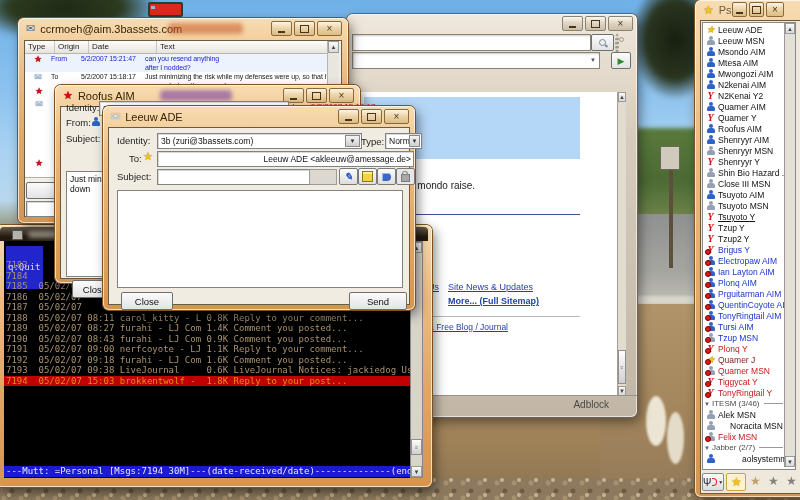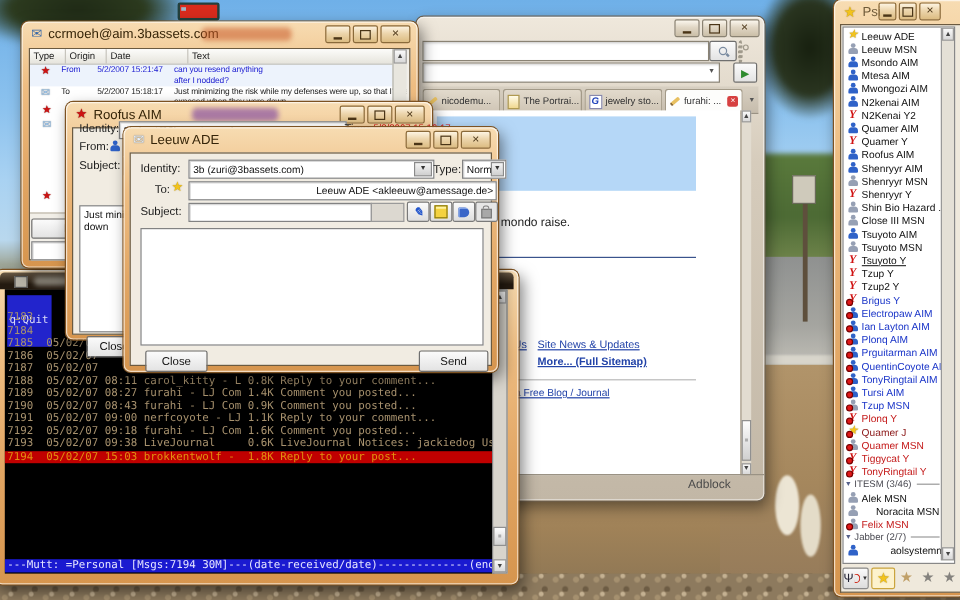--- a/index.html
+++ b/index.html
@@ -178,40 +178,20 @@
     <span class="btn" id="btn-search">
         <span class="mag"></span>
       </span>
     <span style="position:absolute;left:268px;top:21px;"><span class="gear"></span></span>
     <div class="bfield" style="left:5px;top:38px;width:246px;height:15px;">
       <span style="position:absolute;right:3px;top:4px;font-size:6px;color:#555;">▼</span>
     </div>
     <span class="btn" id="btn-go">
         <span>▶</span>
       </span>
-    <div id="tabs">
-        <span class="tab">
-          <i class="ic-pencil"></i>
-          <span>nicodemu...</span>
-        </span>
-        <span class="tab">
-          <i class="ic-page"></i>
-          <span>The Portrai...</span>
-        </span>
-        <span class="tab">
-          <i class="ic-g">G</i>
-          <span>jewelry sto...</span>
-        </span>
-        <span class="tab active">
-          <i class="ic-pencil"></i>
-          <span>furahi: ...</span>
-          <span class="tab-close">×</span>
-        </span>
-        <span class="tab-drop">▼</span>
-      </div>
     <div id="bcontent">
       <div id="bluebox"></div>
       <div id="blurb">a mondo raise.</div>
       <div class="hline" style="top:122px;"></div>
       <a class="blink" style="left:76px;top:190px;">Us</a>
       <a class="blink" style="left:96px;top:190px;">Site News &amp; Updates</a>
       <a class="blink" style="left:96px;top:204px;font-weight:bold;">More... (Full Sitemap)</a>
       <div class="hline" style="top:224px;border-top-color:#b8b8b8;"></div>
       <a class="blink" style="left:70px;top:230px;font-size:8.5px;">e a Free Blog / Journal</a>
     </div>

